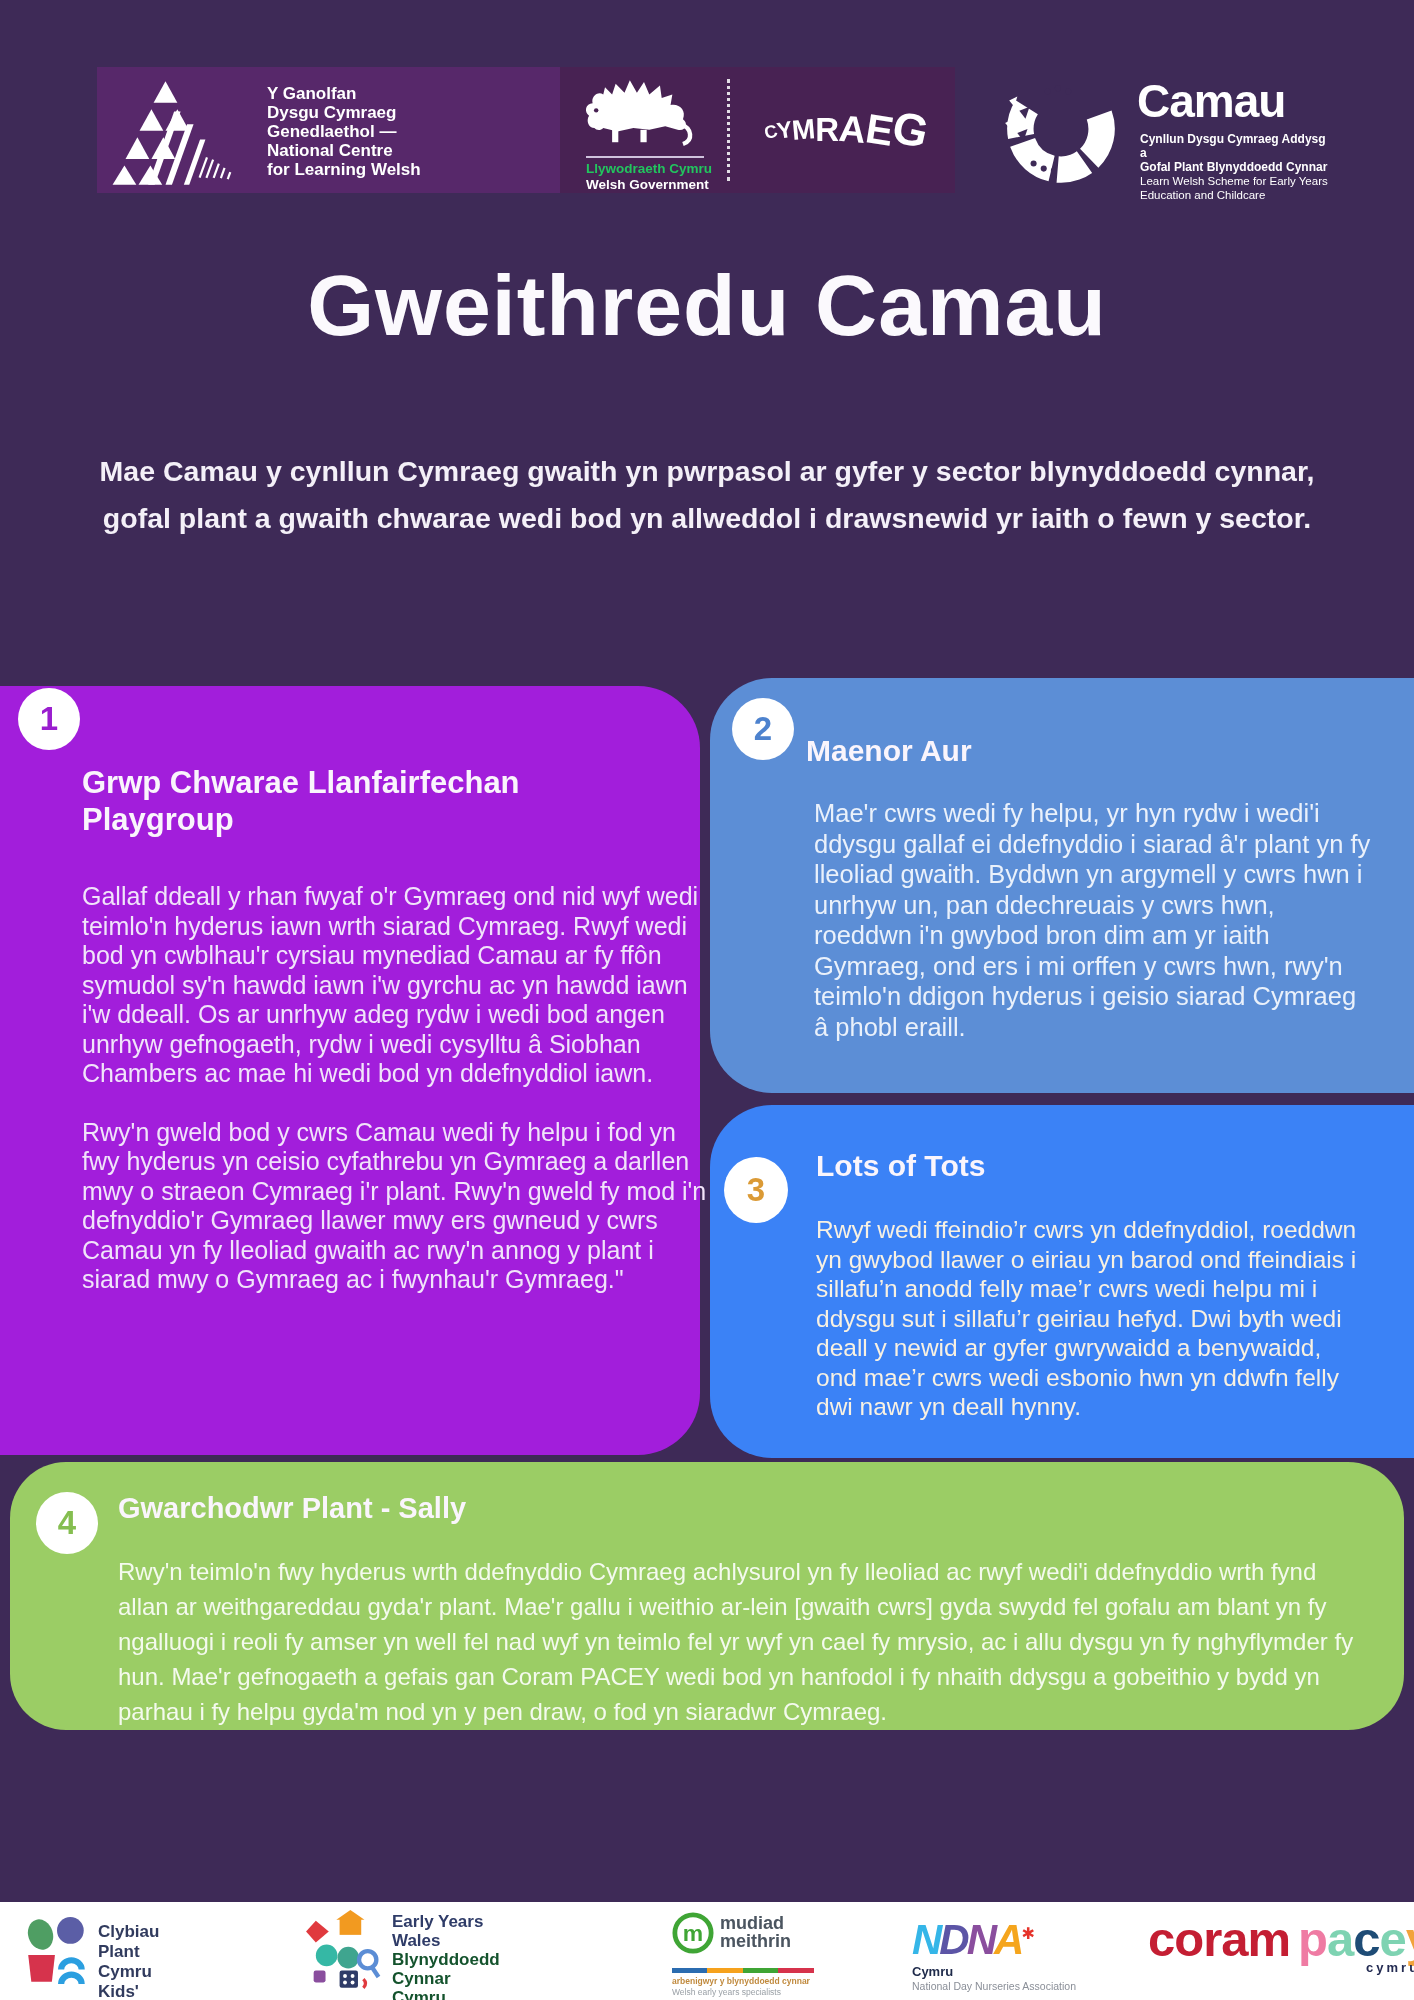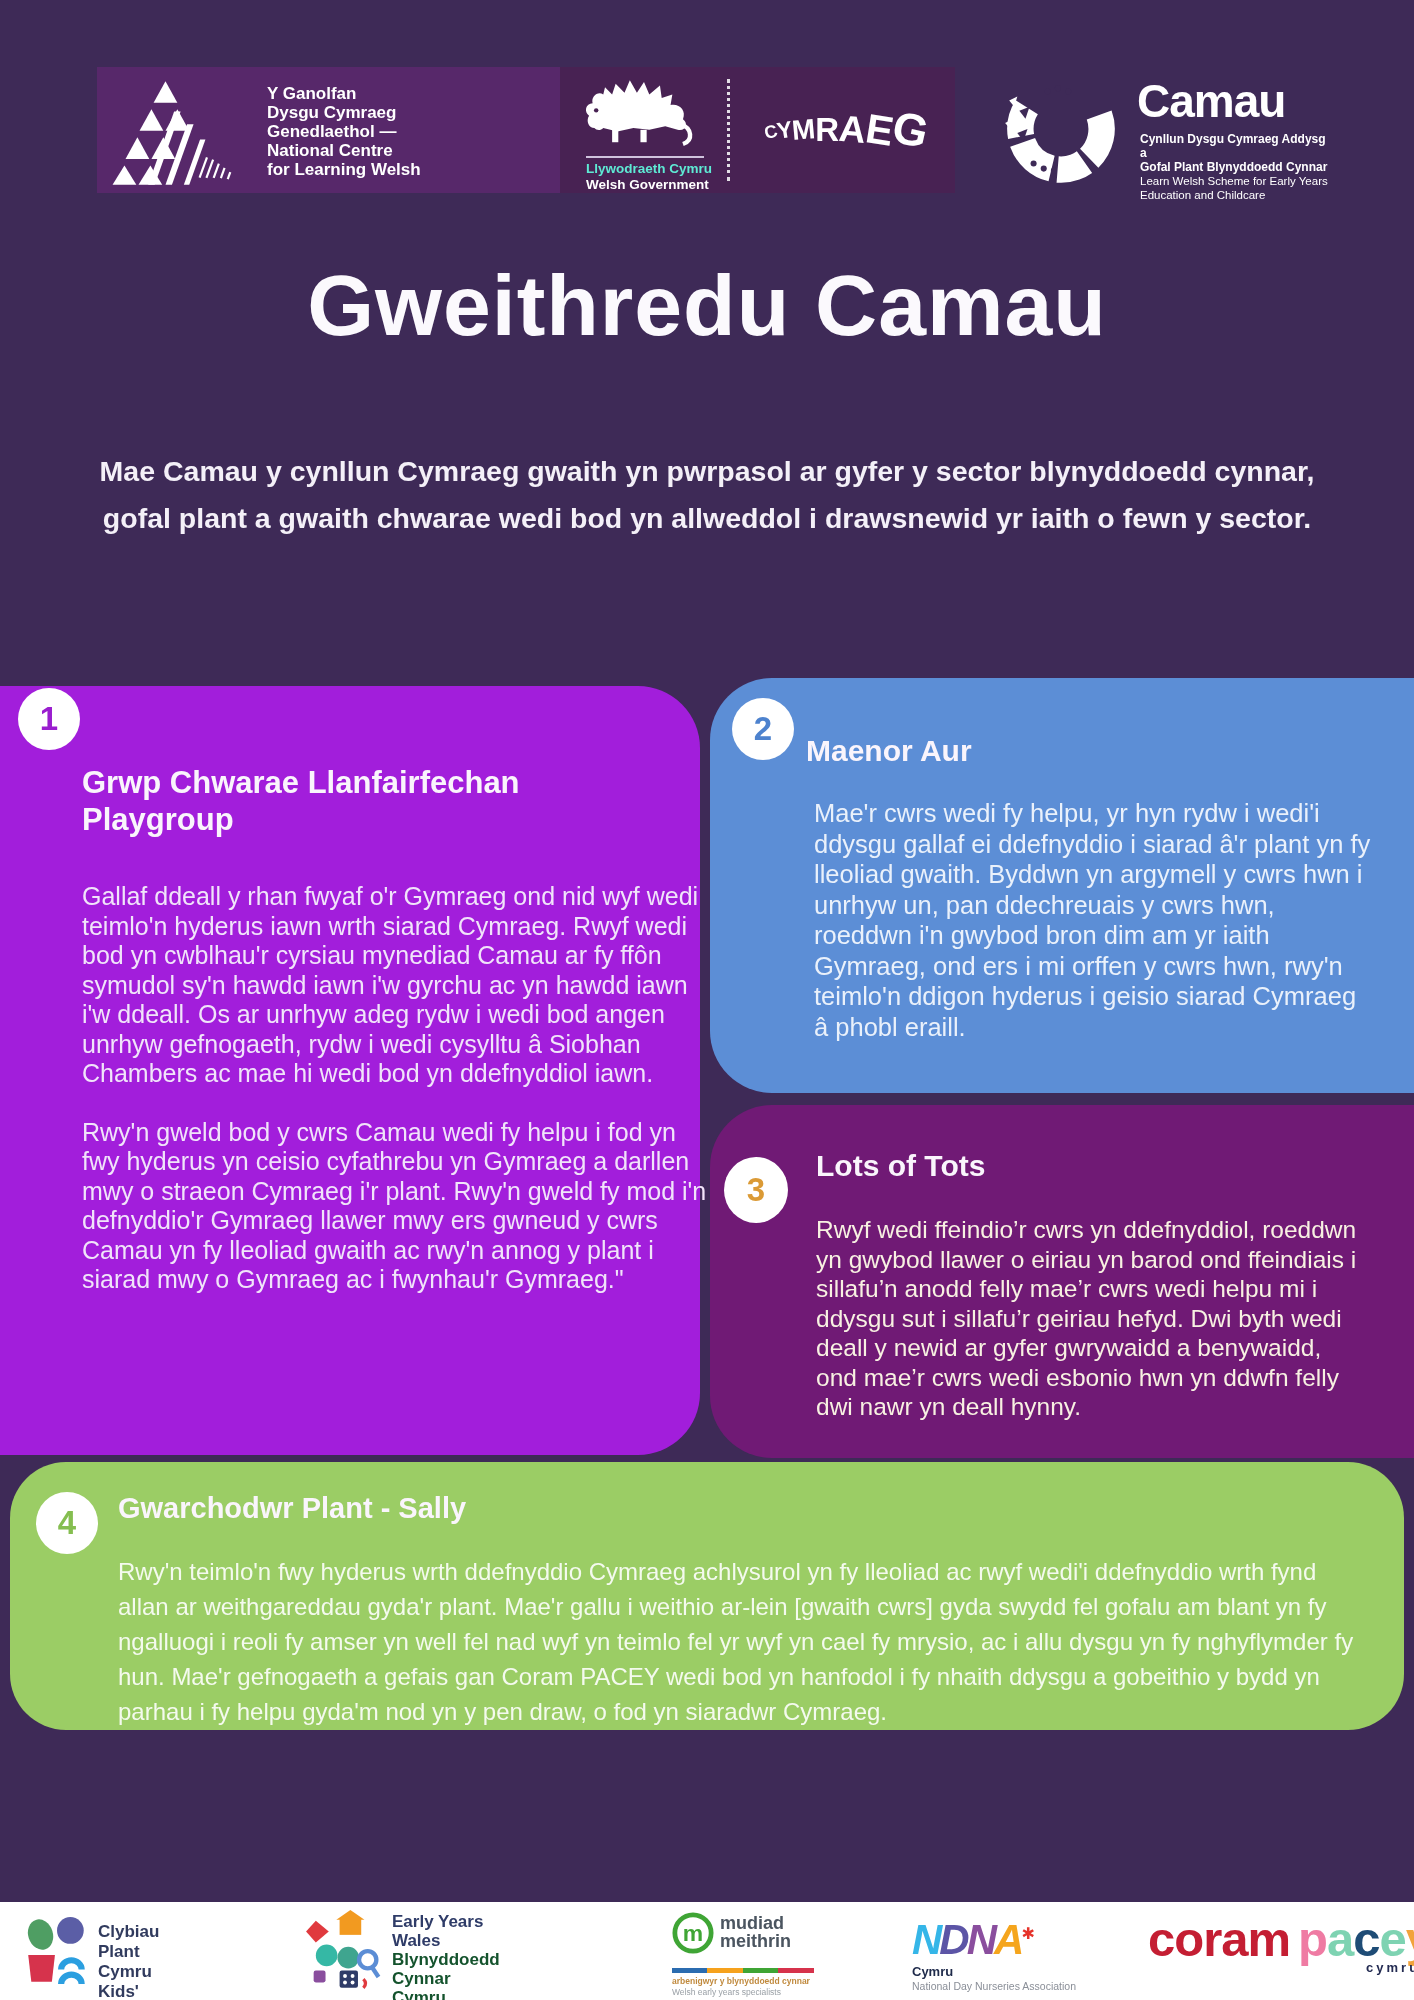--- a/index.html
+++ b/index.html
@@ -11,21 +11,21 @@
     -webkit-font-smoothing:antialiased;
   }
   
   .hdr-block { position:absolute; top:67px; height:126px; }
   .nclw { left:97px; width:463px; background:#57286A; }
   .nclw svg { position:absolute; left:14px; top:12px; }
   .nclw-text { position:absolute; left:170px; top:17px; color:#fff; font-size:17px; line-height:19px; font-weight:600; }
   .wg { left:560px; width:395px; background:#482253; }
   .wg-dragon { position:absolute; left:22px; top:6px; }
   .wg-rule { position:absolute; left:26px; top:89px; width:118px; height:2px; background:#cfc3dd; }
-  .wg-cy { position:absolute; left:26px; top:94px; color:#5eead4; font-size:13.5px; font-weight:600; }
+  .wg-cy { position:absolute; left:26px; top:94px; color:#22c55e; font-size:13.5px; font-weight:600; }
   .wg-en { position:absolute; left:26px; top:110px; color:#fff; font-size:13.5px; font-weight:600; }
   .wg-divider { position:absolute; left:167px; top:12px; height:102px; width:0; border-left:3px dotted rgba(255,255,255,.85); }
   .cymraeg { position:absolute; left:186px; top:0; width:200px; height:126px; display:flex; align-items:center; justify-content:center; color:#fff; font-weight:700; }
   .cymraeg span { display:inline-block; }
   .cymraeg span:nth-child(1){ font-size:18px; transform:rotate(-14deg) translateY(2px); }
   .cymraeg span:nth-child(2){ font-size:23px; transform:rotate(-9deg); }
   .cymraeg span:nth-child(3){ font-size:28px; transform:rotate(-5deg); }
   .cymraeg span:nth-child(4){ font-size:33px; transform:rotate(0deg); }
   .cymraeg span:nth-child(5){ font-size:37px; transform:rotate(5deg); }
   .cymraeg span:nth-child(6){ font-size:41px; transform:rotate(9deg); }
@@ -193,21 +193,21 @@
   <div class="badge b1" style="color: rgb(154, 30, 207);">1</div>
 
   <div class="card card-2" style="background: rgb(92, 142, 214);">
     <h2>Maenor Aur</h2>
     <div class="body">
       <p>Mae'r cwrs wedi fy helpu, yr hyn rydw i wedi'i ddysgu gallaf ei ddefnyddio i siarad â'r plant yn fy lleoliad gwaith. Byddwn yn argymell y cwrs hwn i unrhyw un, pan ddechreuais y cwrs hwn, roeddwn i'n gwybod bron dim am yr iaith Gymraeg, ond ers i mi orffen y cwrs hwn, rwy'n teimlo'n ddigon hyderus i geisio siarad Cymraeg â phobl eraill.</p>
     </div>
   </div>
   <div class="badge b2" style="color: rgb(77, 130, 206);">2</div>
 
-  <div class="card card-3" style="background: #701a75;">
+  <div class="card card-3" style="background: #3b82f6;">
     <h2>Lots of Tots</h2>
     <div class="body">
       <p>Rwyf wedi ffeindio’r cwrs yn ddefnyddiol, roeddwn yn gwybod llawer o eiriau yn barod ond ffeindiais i sillafu’n anodd felly mae’r cwrs wedi helpu mi i ddysgu sut i sillafu’r geiriau hefyd. Dwi byth wedi deall y newid ar gyfer gwrywaidd a benywaidd, ond mae’r cwrs wedi esbonio hwn yn ddwfn felly dwi nawr yn deall hynny.</p>
     </div>
   </div>
   <div class="badge b3" style="color: rgb(219, 154, 53);">3</div>
 
   <div class="card card-4" style="background: rgb(155, 205, 101);">
     <h2>Gwarchodwr Plant - Sally</h2>
     <div class="body">

